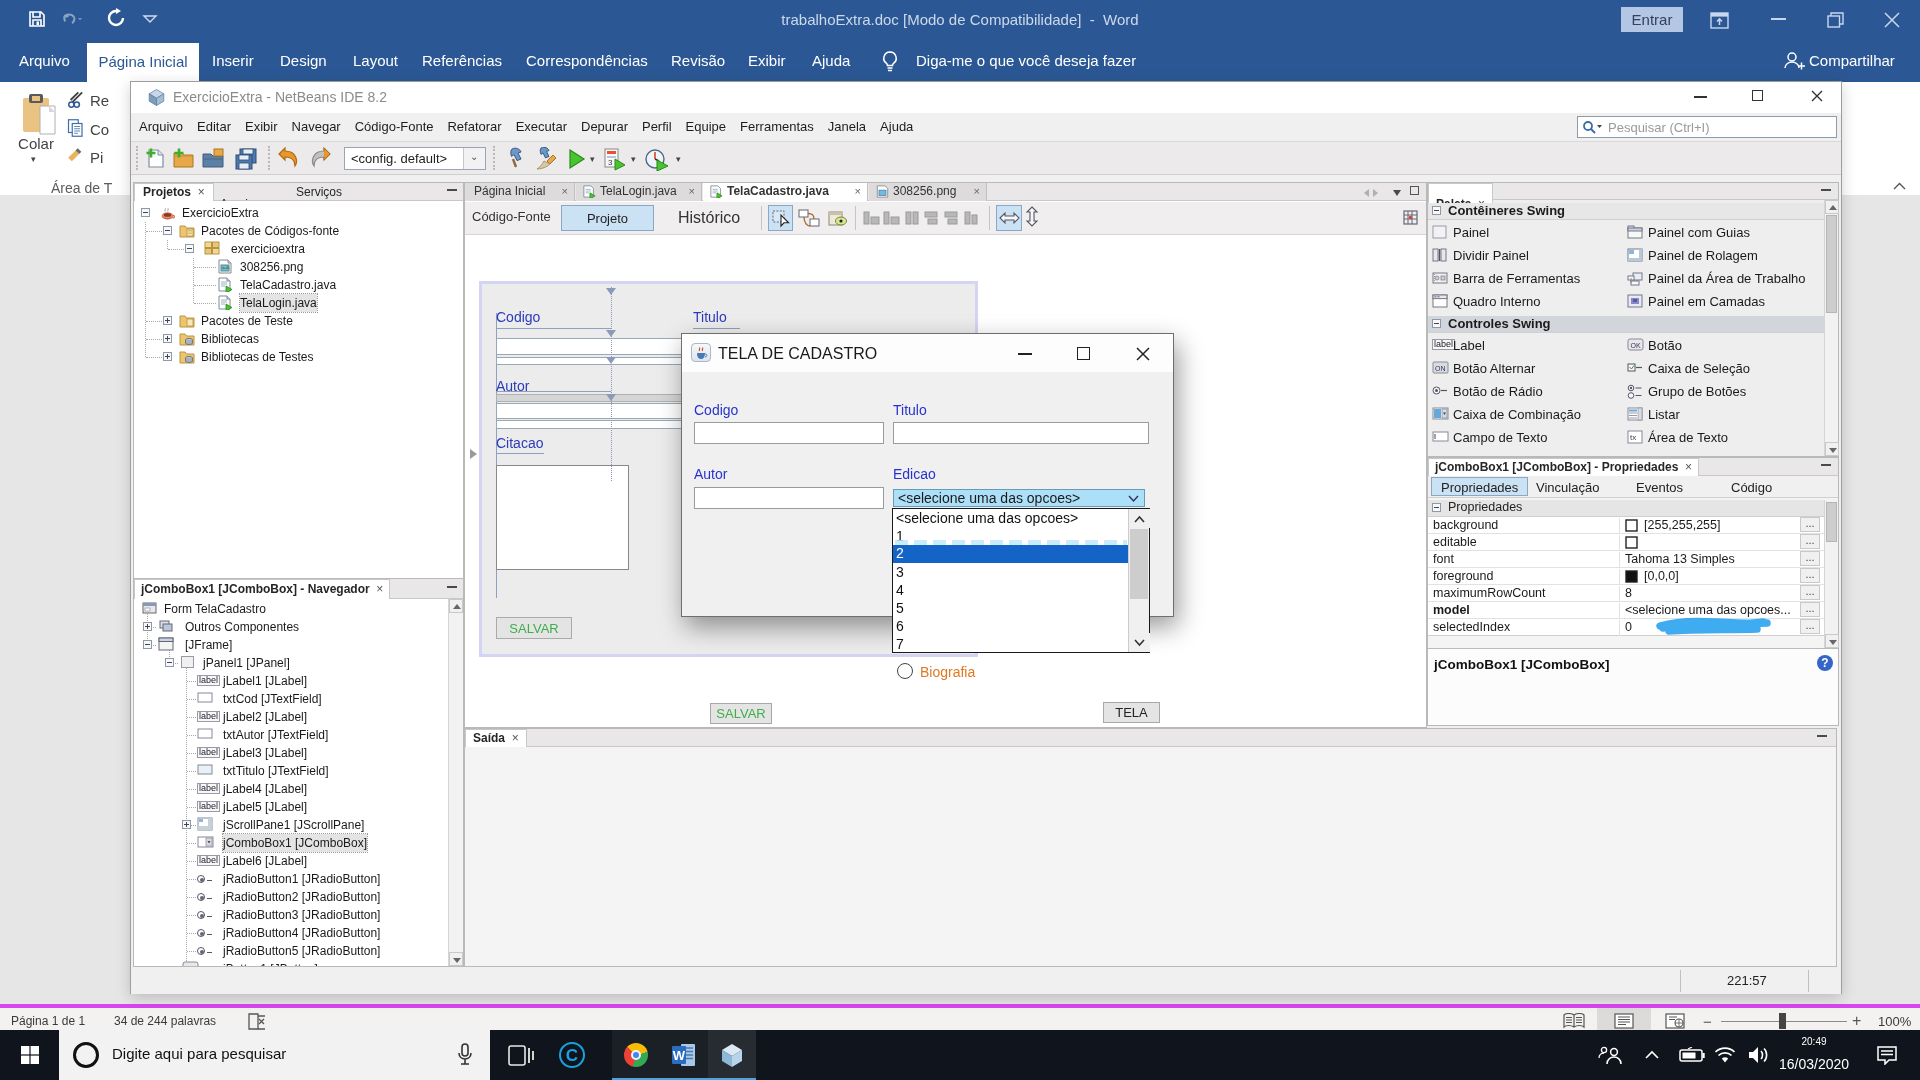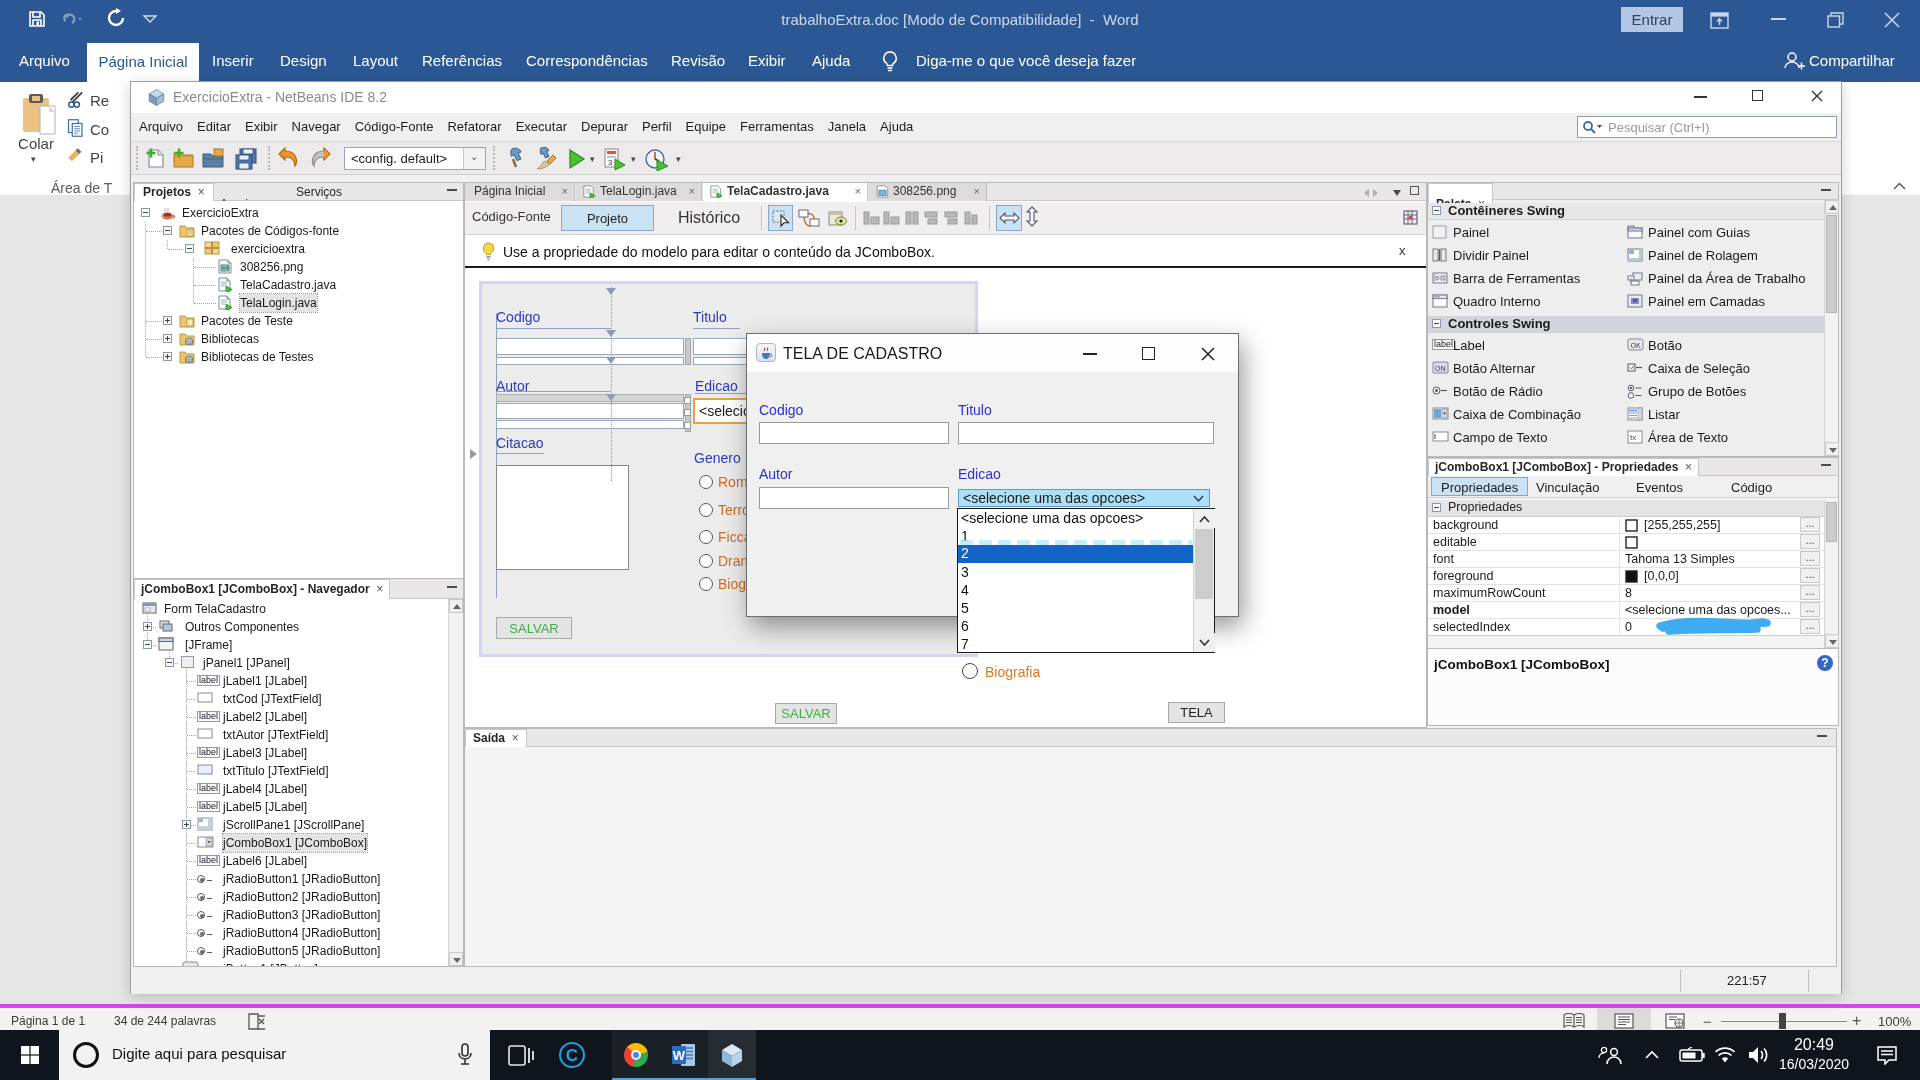--- a/index.html
+++ b/index.html
@@ -58,21 +58,21 @@
 .pal-it { position:absolute; height:20px; font-size:13px; color:#1a1a1a; }
 .pic { position:absolute; left:0; top:2px; }
 .pit { position:absolute; left:21px; top:2px; white-space:nowrap; }
 
 .prow { position:absolute; left:0; width:396px; height:17px; font-size:12.5px; border-bottom:1px solid #e2e2e2; background:#fff; }
 .pn { position:absolute; left:5px; top:1px; color:#1a1a1a; }
 .pv { position:absolute; top:1px; color:#1a1a1a; white-space:nowrap; max-width:168px; overflow:hidden; }
 .prow .pn { border-right:1px solid #e2e2e2; width:187px; height:16px; }
 .pdots { position:absolute; right:4px; top:0px; width:20px; height:15px; background:#f0f0f0; border:1px solid #c9c9c9; text-align:center; line-height:10px; font-size:11px; color:#444; }
 
-#dlg { z-index:10; position:absolute; left:746px; top:333px; width:493px; height:284px; background:#f0f0f0; border:1px solid #6e6e6e; box-shadow:4px 10px 24px rgba(0,0,0,0.4); }
+#dlg { z-index:10; position:absolute; left:681px; top:333px; width:493px; height:284px; background:#f0f0f0; border:1px solid #6e6e6e; box-shadow:4px 10px 24px rgba(0,0,0,0.4); }
 .dlbl { position:absolute; color:#2733cc; font-size:14px; }
 .dfield { position:absolute; background:#fff; border:1px solid #9b9b9b; }
 </style></head>
 <body>
 
 <div id="word-title">
   <svg class="qat-ic" style="left:28px;top:10px" width="18" height="18" viewBox="0 0 18 18">
       <path d="M2 2 h11 l3 3 v11 h-14 z M5 2 v5 h7 v-5 M5 16 v-6 h8 v6" fill="none" stroke="#ffffff" stroke-width="1.6"></path>
       <rect x="8.5" y="11.5" width="2.5" height="3.5" fill="#fff"></rect>
     </svg>
@@ -611,28 +611,20 @@
           </svg>
         <svg class="abs" style="left:560px;top:4px" width="14" height="24" viewBox="0 0 14 24">
             <path d="M7 1 l5 5 h-3 v9 h3 l-5 5 -5-5 h3 v-9 h-3 z" fill="#f8f8f8" stroke="#556" stroke-width="1.1"></path>
           </svg>
         <svg class="abs" style="left:938px;top:8px" width="15" height="15" viewBox="0 0 15 15">
             <rect x="1" y="1" width="13" height="13" fill="none" stroke="#667" stroke-width="1.2"></rect>
             <path d="M1 5 h13 M1 9 h13 M5 1 v13 M9 1 v13" stroke="#667" stroke-width="1"></path>
             <circle cx="7.5" cy="7.5" r="1.8" fill="#cc4444"></circle>
           </svg>
       </div>
-      <div class="abs" style="left:0;top:53px;width:961px;height:32px;background:#fff;border-bottom:2px solid #1a1a1a">
-        <svg class="abs" style="left:16px;top:6px" width="15" height="19" viewBox="0 0 15 19">
-            <path d="M7.5 1 a5.4 5.4 0 0 1 3 9.8 c-.7.5-.9 1-.9 1.8 h-4.2 c0-.8-.2-1.3-.9-1.8 A5.4 5.4 0 0 1 7.5 1 z" fill="#f5d842" stroke="#b8a020" stroke-width="1"></path>
-            <path d="M5.5 14.5 h4 M5.8 16.3 h3.4 M6.6 18 h1.8" stroke="#888" stroke-width="1.1"></path>
-          </svg>
-        <div class="abs" style="left:38px;top:8px;font-size:14px;color:#111">Use a propriedade do modelo para editar o conteúdo da JComboBox.</div>
-        <div class="abs" style="left:934px;top:7px;font-size:13px;color:#333">x</div>
-      </div>
 
       <div class="abs" style="left:0;top:87px;width:961px;height:457px;background:#fff">
         <div class="abs" style="left:14px;top:11px;width:499px;height:376px;background:#ececec;border:3px solid #d4d4f4"></div>
 
         <div class="abs" style="left:145.5px;top:17px;width:0;height:194px;border-left:1px dotted #8a9ab0;z-index:2"></div>
         <div class="abs" style="left:30.5px;top:43px;width:0;height:285px;border-left:1px solid #90a0c0"></div>
         <div class="tri" style="left:141px;top:18px"></div>
         <div class="tri" style="left:141px;top:60px"></div>
         <div class="tri" style="left:141px;top:87px"></div>
         <div class="tri" style="left:141px;top:124px"></div>
@@ -1044,19 +1036,19 @@
     </svg>
   <svg style="position:absolute;left:1713px;top:15px" width="24" height="20" viewBox="0 0 24 20">
       <path d="M12 17.5 l-3.2-4 a5.3 5.3 0 0 1 6.4 0 z" fill="#fff"></path>
       <path d="M5.5 10.5 a9.2 9.2 0 0 1 13 0" fill="none" stroke="#fff" stroke-width="1.7"></path>
       <path d="M2.5 7 a13.4 13.4 0 0 1 19 0" fill="none" stroke="#fff" stroke-width="1.7"></path>
     </svg>
   <svg style="position:absolute;left:1747px;top:15px" width="24" height="20" viewBox="0 0 24 20">
       <path d="M2 7 h4 l5-5 v16 l-5-5 h-4 z" fill="#fff"></path>
       <path d="M14 6 c2 2 2 6 0 8 M17 3.5 c3.5 3 3.5 10 0 13" fill="none" stroke="#fff" stroke-width="1.6"></path>
     </svg>
-  <div style="position:absolute;left:1782px;top:6px;width:64px;color:#fff;font-size:16px;text-align:center">20:49</div>
+  <div style="position:absolute;left:1782px;top:6px;width:64px;color:#fff;font-size:10px;text-align:center">20:49</div>
   <div style="position:absolute;left:1766px;top:26px;width:96px;color:#fff;font-size:14px;text-align:center">16/03/2020</div>
   <svg style="position:absolute;left:1876px;top:15px" width="22" height="20" viewBox="0 0 22 20">
       <path d="M2 2 h18 v13 h-7 l-4 4 v-4 h-7 z" fill="none" stroke="#fff" stroke-width="1.5"></path>
       <path d="M5 6 h12 M5 9.5 h12" stroke="#fff" stroke-width="1.4"></path>
     </svg>
 </div>
 
 </body></html>

